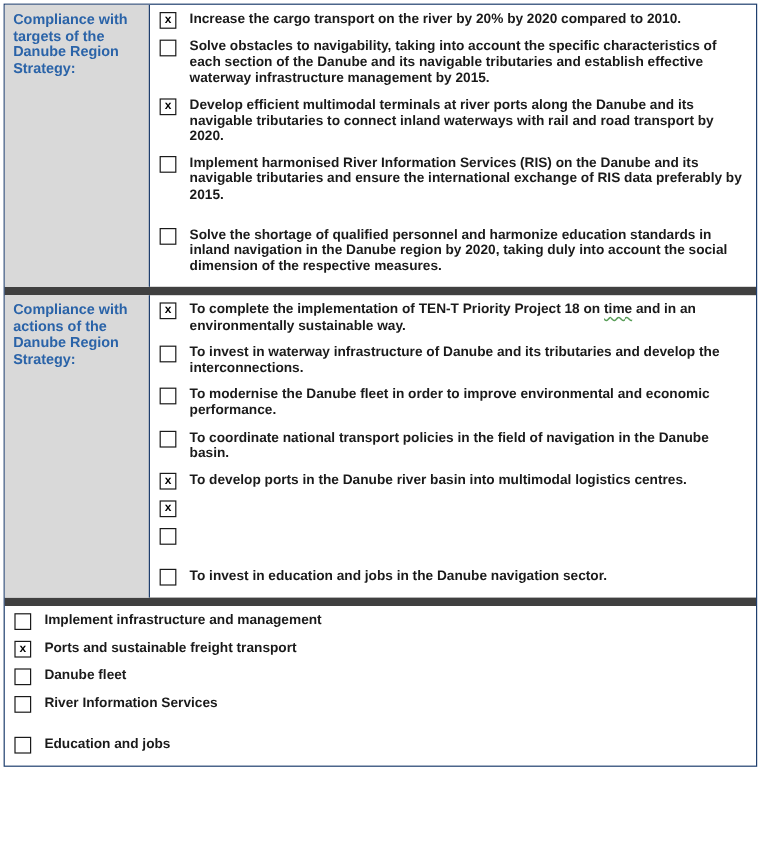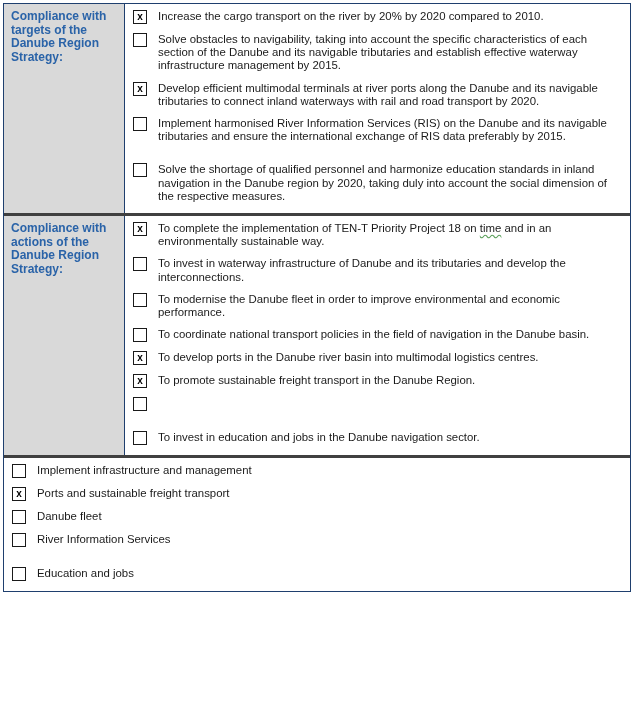--- a/index.html
+++ b/index.html
@@ -1,33 +1,33 @@
 <!DOCTYPE html>
 <html><head>
 <meta charset="utf-8">
 <style>
   html, body { margin: 0; padding: 0; background: #ffffff; }
   body { width: 635px; height: 716px; position: relative; overflow: hidden;
          font-family: "Liberation Sans", sans-serif; }
   .tbl { position: absolute; left: 3px; top: 3px; width: 628px;
          border: 1px solid #1f3f6e; box-sizing: border-box; }
-  .row { display: flex; border-top: 3px solid #404040; }
+  .row { display: flex; border-top: 7px solid #404040; }
   .row:first-child { border-top: none; justify-content: center; }
   .lab { width: 121px; flex: 0 0 121px; background: #d9d9d9;
          border-right: 1px solid #1f3f6e; box-sizing: border-box;
          padding: 6px 6px 0 7px; color: #2a63a8; font-weight: bold;
          font-size: 12px; line-height: 13.5px; }
   .items { flex: 1; padding: 6px 6px 4px 8px; }
   .item { display: flex; align-items: flex-start; margin-bottom: 9px; }
   .item:last-child { margin-bottom: 6px; margin-top: 20px; }
   .cb { width: 12px; height: 12px; border: 1px solid #1a1a1a; box-sizing: content-box;
         flex: 0 0 12px; margin-right: 11px; margin-top: 0px; background: #fff;
         font-size: 10px; font-weight: bold; line-height: 12px; text-align: center;
         color: #000; font-family: "Liberation Sans", sans-serif; }
-  .txt { font-size: 11.4px; line-height: 13.2px; color: #1a1a1a; }
+  .txt { font-size: 11.4px; line-height: 13.2px; color: #1a1a1a; font-weight: bold; }
   .squig { text-decoration: underline wavy #5a9e5a; text-underline-offset: 2px; }
 </style>
 </head>
 <body>
 
 <div class="tbl" id="tbl">
     <div class="row">
       <div class="lab">Compliance with targets of the Danube Region Strategy:</div>
       <div class="items">
         <div class="item">
@@ -70,21 +70,20 @@
         <div class="item">
           <span class="cb"></span>
           <span class="txt">To coordinate national transport policies in the field of navigation in the Danube basin.</span>
         </div>
         <div class="item">
           <span class="cb">x</span>
           <span class="txt">To develop ports in the Danube river basin into multimodal logistics centres.</span>
         </div>
         <div class="item">
           <span class="cb">x</span>
-          <span class="txt">To promote sustainable freight transport in the Danube Region.</span>
         </div>
         <div class="item">
           <span class="cb"></span>
         </div>
         <div class="item">
           <span class="cb"></span>
           <span class="txt">To invest in education and jobs in the Danube navigation sector.</span>
         </div>
       </div>
     </div>

